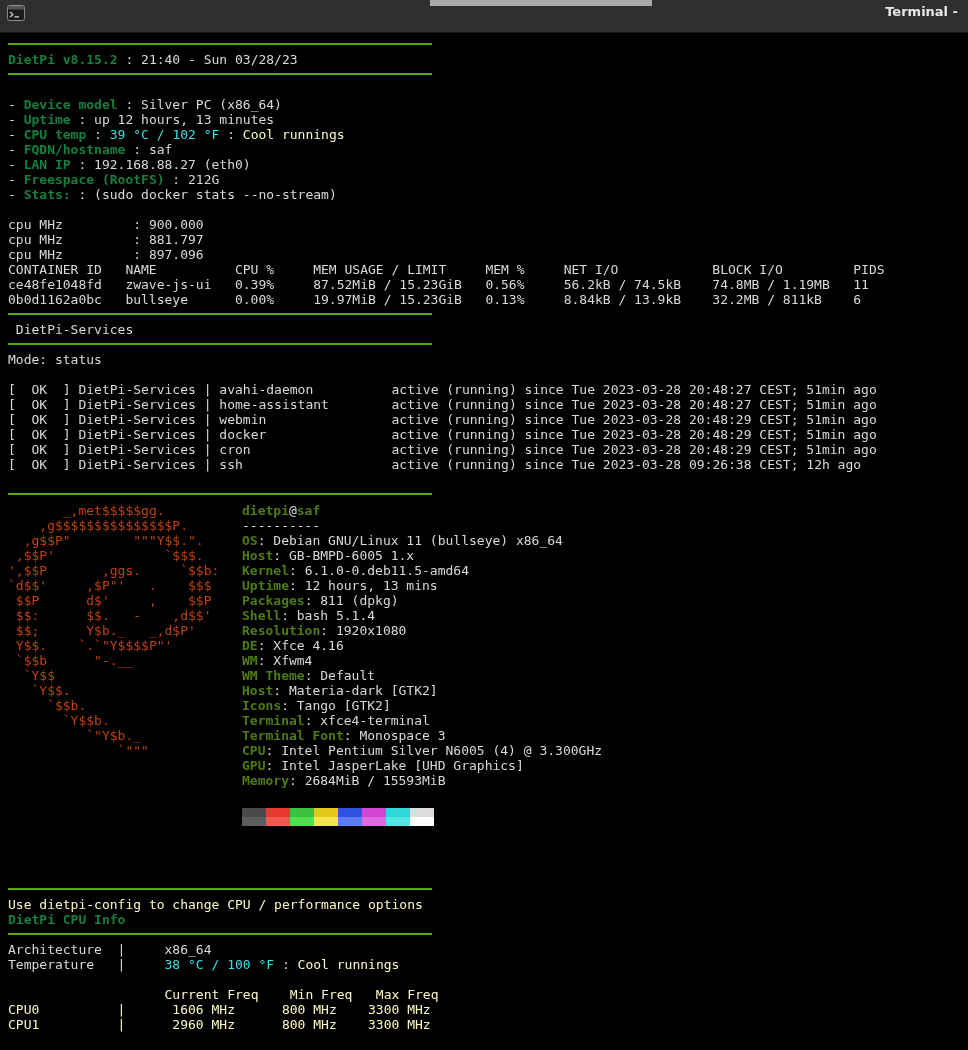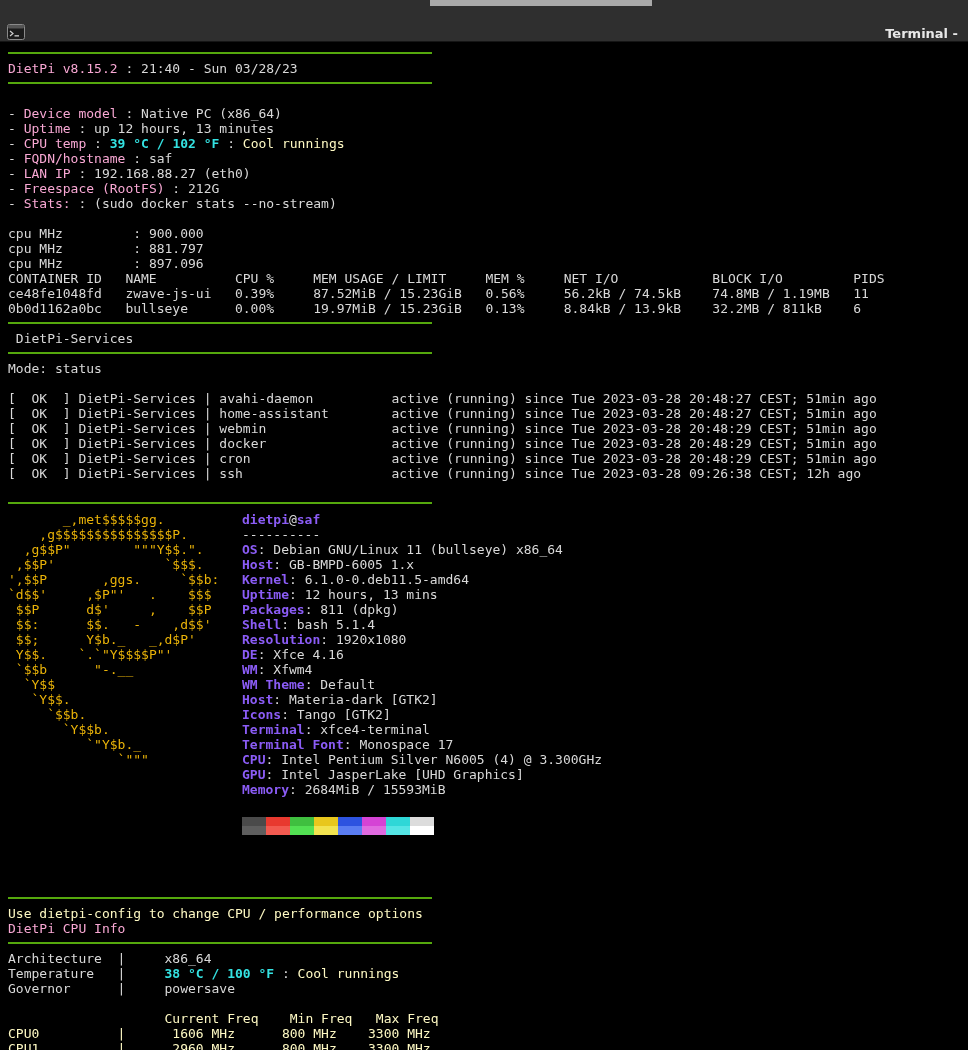--- a/index.html
+++ b/index.html
@@ -1,42 +1,42 @@
 <!DOCTYPE html>
 <html><head>
 <meta charset="utf-8">
 <style>
   html,body{margin:0;padding:0}
   body{width:968px;height:1050px;background:#000;overflow:hidden;
        font-family:"DejaVu Sans Mono","Liberation Mono",monospace;
        font-size:13px;line-height:15px;color:#d9d9d9}
-  .titlebar{height:28px;background:#2f2f2f;display:flex;align-items:flex-end;
-            padding:13px 10px 0 6px;position:relative;border-bottom:1px solid #151515}
+  .titlebar{height:28px;background:#2f2f2f;display:flex;align-items:flex-start;
+            padding:4px 10px 0 6px;position:relative;border-bottom:1px solid #151515}
   .top-strip{position:absolute;top:0;left:430px;width:222px;height:6px;background:#a9a9a9}
   .term-icon{width:20px;height:18px;display:flex;align-items:center;justify-content:center}
   .title-text{margin-left:auto;font-family:"DejaVu Sans","Liberation Sans",sans-serif;
               font-weight:bold;font-size:13px;color:#e8e8e8}
   .screen{padding:4px 0 0 8px}
   .line{white-space:pre;height:15px}
   .blank{height:15px}
-  .bold{font-weight:normal;color:#f9a8d4}
-  .cyan{color:#34e2e2;font-weight:bold}
+  .bold{font-weight:bold;color:#15803d}
+  .cyan{color:#34e2e2;font-weight:normal}
   .gray{color:#fef9c3}
-  .red{color:#8b5cf6;font-weight:bold}
+  .red{color:#4d7c0f;font-weight:bold}
   .sep{width:424px;height:2px;background:#55a80d;margin:6px 0 7px}
   .c0{display:inline-block;width:15ch}
   .c1{display:inline-block;width:14ch}
   .c2{display:inline-block;width:10ch}
   .c3{display:inline-block;width:22ch}
   .c4{display:inline-block;width:10ch}
   .c5{display:inline-block;width:19ch}
   .c6{display:inline-block;width:18ch}
   .svc-name{display:inline-block;width:22ch}
   .neofetch{display:flex;margin-top:8px}
-  .art{margin:0;font:inherit;color:#eab308;white-space:pre;width:234px;flex:0 0 234px}
+  .art{margin:0;font:inherit;color:#c2410c;white-space:pre;width:234px;flex:0 0 234px}
   .palette{margin-top:20px;font-size:0;line-height:0}
   .p-row{height:9px}
   .p-block{display:inline-block;width:24px;height:9px}
   .spacer{height:56px}
 </style>
 </head>
 <body>
 
 <div class="titlebar">
   <div class="term-icon">
@@ -53,21 +53,21 @@
 
 <div class="screen">
 
   <div class="sep"></div>
   <div class="line"><span class="bold">DietPi v8.15.2</span><span> : </span><span>21:40 - Sun 03/28/23</span></div>
   <div class="sep"></div>
   <div class="line blank"></div>
 
   <div>
 
-      <div class="line"><span>- </span><span class="bold">Device model</span><span> : </span><span>Native PC (x86_64)</span><span class="cyan"></span><span></span><span class="gray"></span></div>
+      <div class="line"><span>- </span><span class="bold">Device model</span><span> : </span><span>Silver PC (x86_64)</span><span class="cyan"></span><span></span><span class="gray"></span></div>
 
       <div class="line"><span>- </span><span class="bold">Uptime</span><span> : </span><span>up 12 hours, 13 minutes</span><span class="cyan"></span><span></span><span class="gray"></span></div>
 
       <div class="line"><span>- </span><span class="bold">CPU temp</span><span> : </span><span></span><span class="cyan">39 °C / 102 °F</span><span> : </span><span class="gray">Cool runnings</span></div>
 
       <div class="line"><span>- </span><span class="bold">FQDN/hostname</span><span> : </span><span>saf</span><span class="cyan"></span><span></span><span class="gray"></span></div>
 
       <div class="line"><span>- </span><span class="bold">LAN IP</span><span> : </span><span>192.168.88.27 (eth0)</span><span class="cyan"></span><span></span><span class="gray"></span></div>
 
       <div class="line"><span>- </span><span class="bold">Freespace (RootFS)</span><span> : </span><span>212G</span><span class="cyan"></span><span></span><span class="gray"></span></div>
@@ -162,21 +162,21 @@
           <div class="line"><span class="red">WM</span><span>: </span><span>Xfwm4</span></div>
 
           <div class="line"><span class="red">WM Theme</span><span>: </span><span>Default</span></div>
 
           <div class="line"><span class="red">Host</span><span>: </span><span>Materia-dark [GTK2]</span></div>
 
           <div class="line"><span class="red">Icons</span><span>: </span><span>Tango [GTK2]</span></div>
 
           <div class="line"><span class="red">Terminal</span><span>: </span><span>xfce4-terminal</span></div>
 
-          <div class="line"><span class="red">Terminal Font</span><span>: </span><span>Monospace 17</span></div>
+          <div class="line"><span class="red">Terminal Font</span><span>: </span><span>Monospace 3</span></div>
 
           <div class="line"><span class="red">CPU</span><span>: </span><span>Intel Pentium Silver N6005 (4) @ 3.300GHz</span></div>
 
           <div class="line"><span class="red">GPU</span><span>: </span><span>Intel JasperLake [UHD Graphics]</span></div>
 
           <div class="line"><span class="red">Memory</span><span>: </span><span>2684MiB / 15593MiB</span></div>
         </div>
       <div class="palette">
         <div class="p-row">
           
@@ -189,21 +189,20 @@
   </div>
 
   <div class="spacer"></div>
   <div class="sep"></div>
   <div class="line gray">Use dietpi-config to change CPU / performance options</div>
   <div class="line"><span class="bold">DietPi CPU Info</span></div>
   <div class="sep"></div>
 
   <div class="line">Architecture  |     x86_64</div>
   <div class="line"><span>Temperature   |     </span><span class="cyan">38 °C / 100 °F</span><span> : </span><span class="gray">Cool runnings</span></div>
-  <div class="line">Governor      |     powersave</div>
   <div class="line blank"></div>
   <div class="line gray">                    Current Freq    Min Freq   Max Freq</div>
 
   <div>
 
       <div class="line gray">CPU0          |      1606 MHz      800 MHz    3300 MHz</div>
 
       <div class="line gray">CPU1          |      2960 MHz      800 MHz    3300 MHz</div>
     </div>
 

